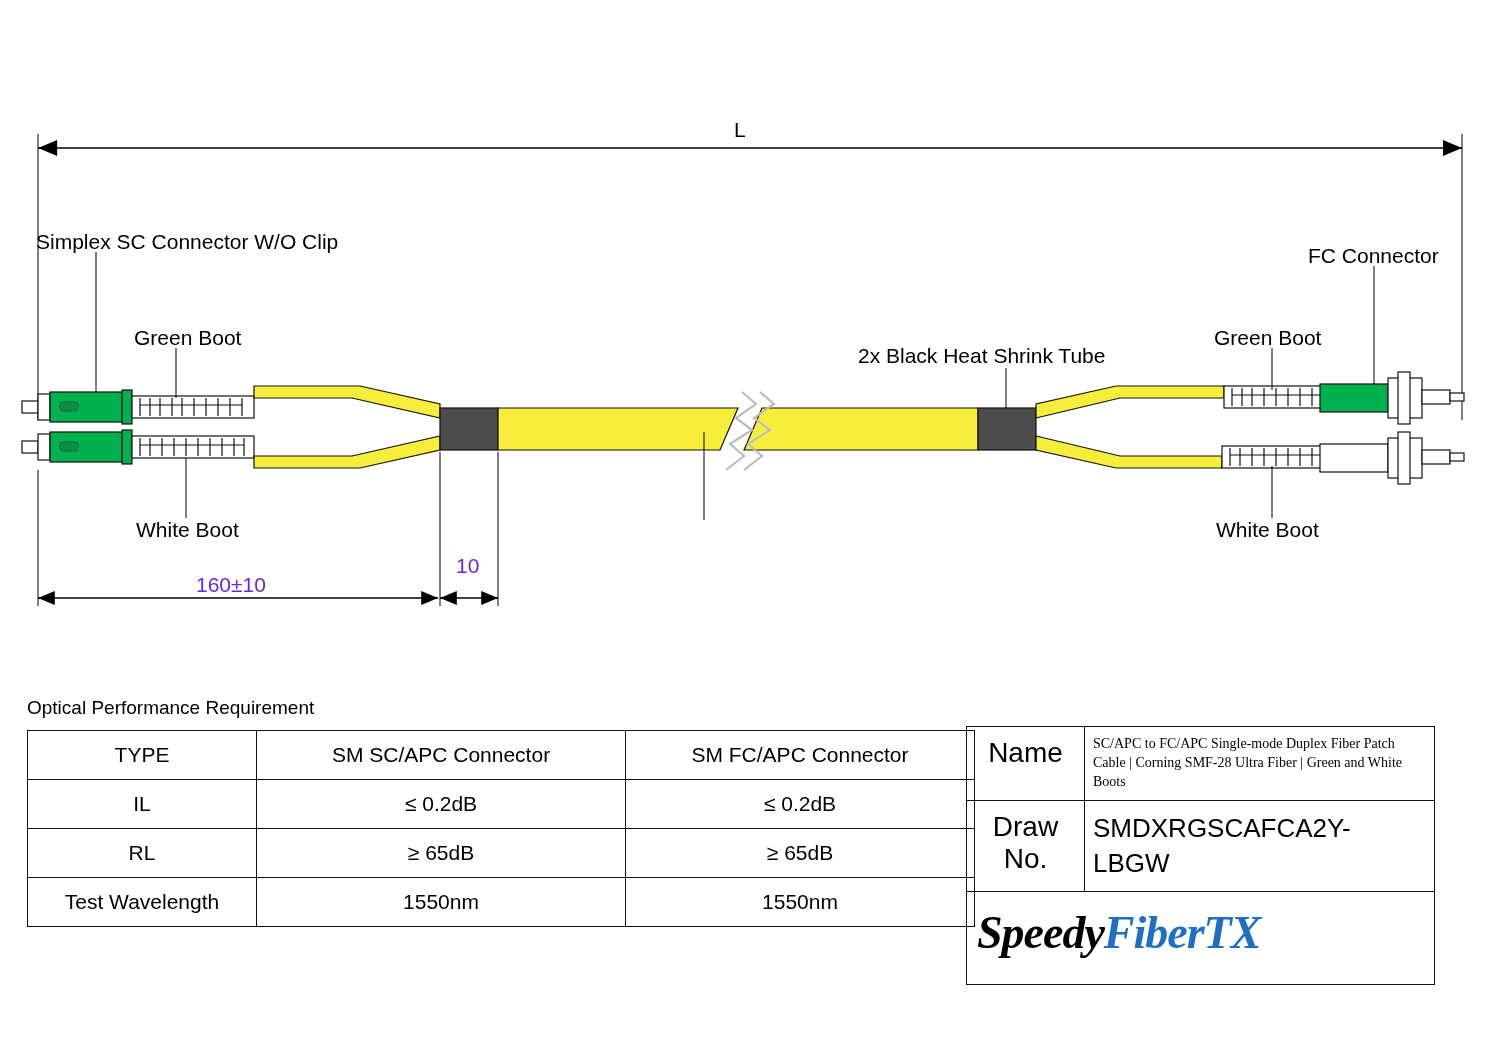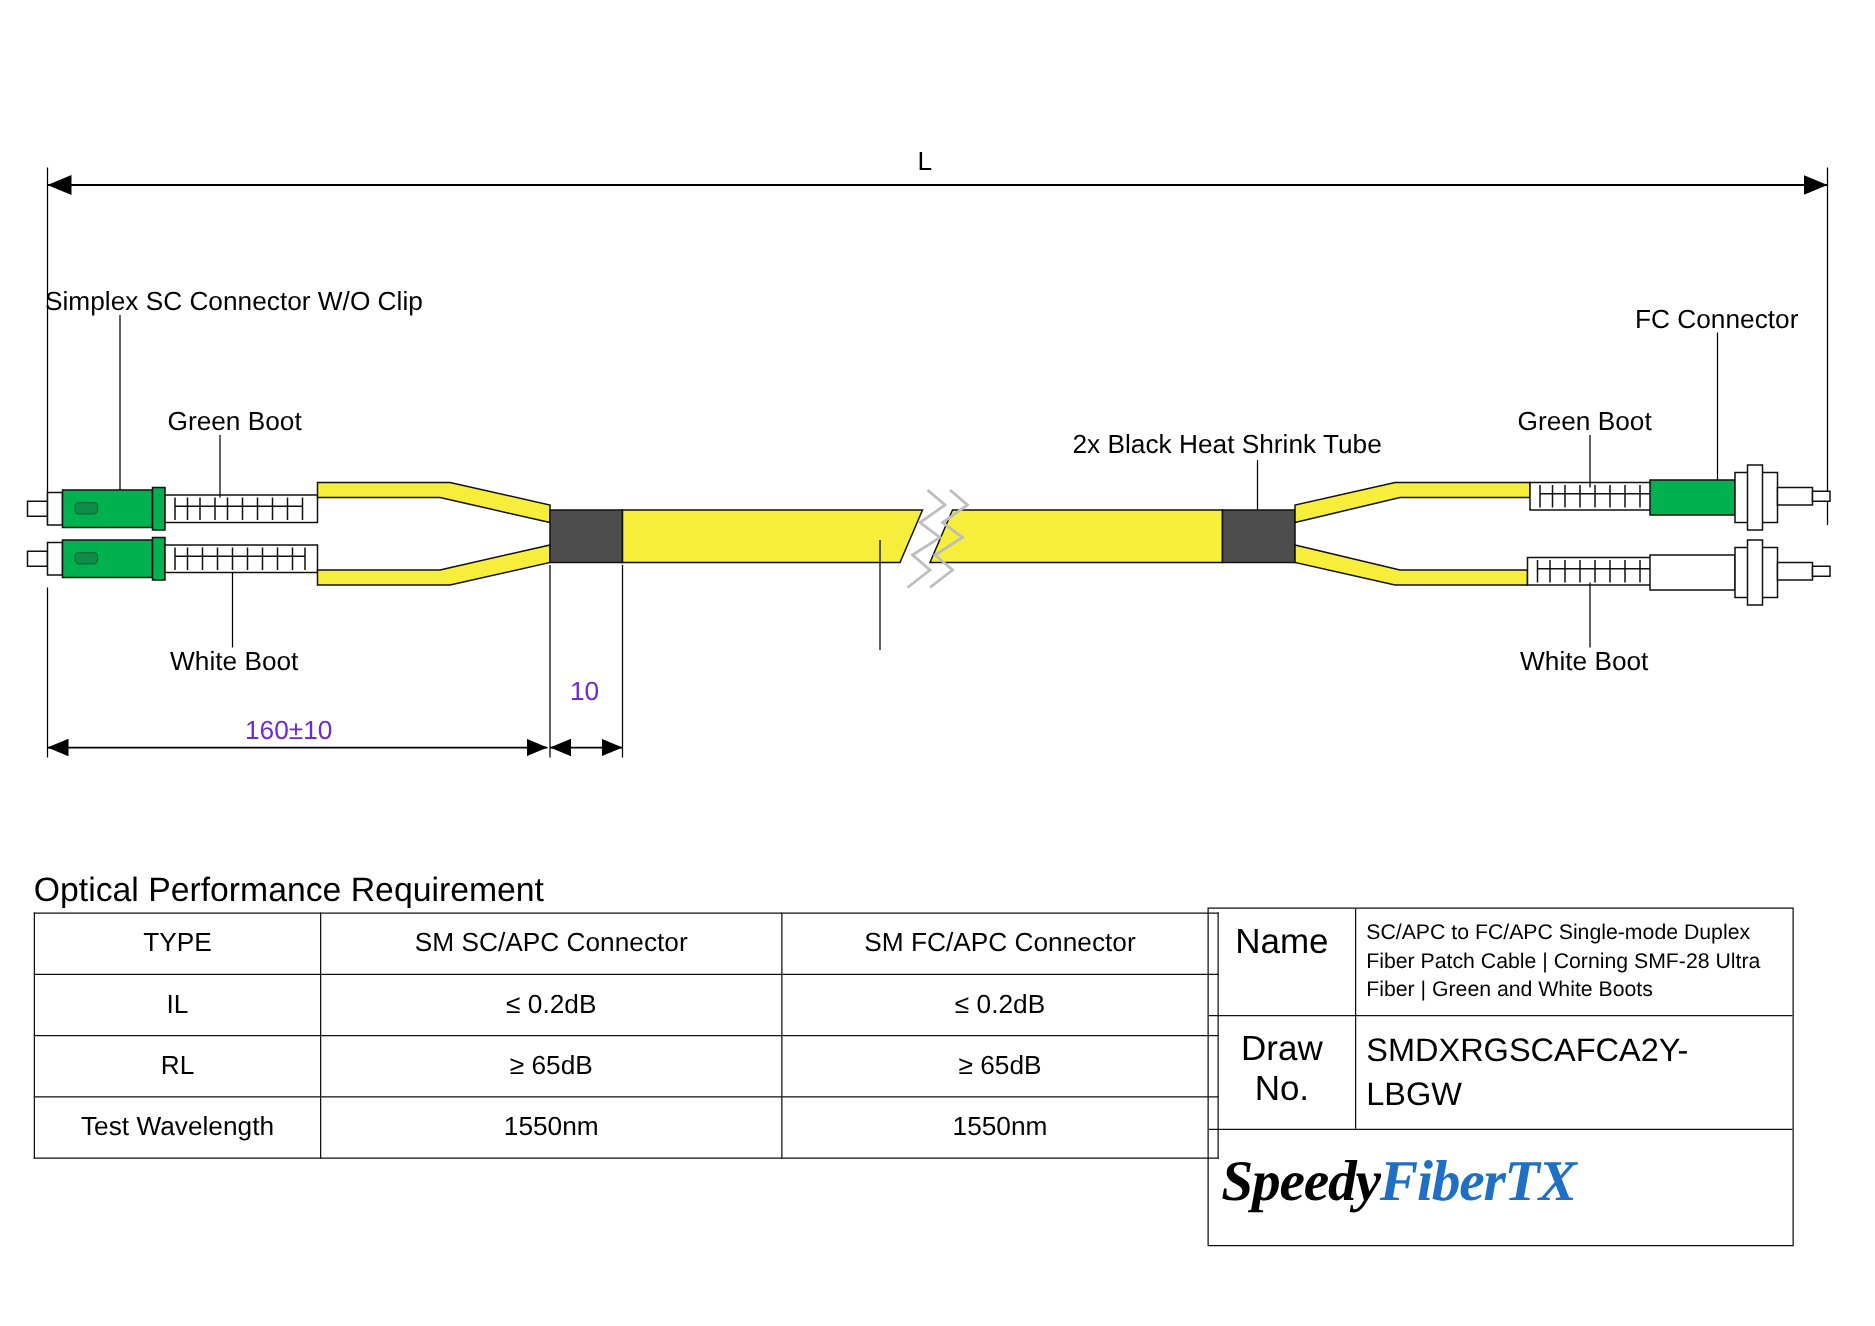--- a/index.html
+++ b/index.html
@@ -36,21 +36,21 @@
     white-space: nowrap;
   }
   .lbl-L {
     font-size: 21px;
     font-weight: 400;
   }
 
   
   .perf-title {
     position: absolute;
-    font-size: 27px;
+    font-size: 19px;
     left: 27px;
     top: 697px;
   }
   table.perf {
     position: absolute;
     left: 27px;
     top: 730px;
     border-collapse: collapse;
     font-size: 21px;
     border-radius: 32px;
@@ -83,22 +83,22 @@
     flex: 0 0 118px;
     border-right: 1px solid #111;
     box-sizing: border-box;
     font-size: 28px;
     padding: 10px 6px;
     text-align: center;
   }
   .info-val {
     flex: 1;
     box-sizing: border-box;
-    font-family: Liberation Sans, sans-serif;
-    font-size: 17px;
+    font-family: Liberation Serif, serif;
+    font-size: 14px;
     line-height: 1.35;
     padding: 8px 8px;
   }
   .info-val.big {
     font-family: "Liberation Sans", sans-serif;
     font-size: 26px;
     padding: 10px 8px;
   }
   .logo-cell {
     height: 92px;
@@ -262,21 +262,21 @@
   <div class="abs lbl" style="left:858px; top:344px;">2x Black Heat Shrink Tube</div>
 
   <div class="abs lbl" style="left:1308px; top:244px;">FC Connector</div>
 
   <div class="abs lbl" style="left:1214px; top:326px;">Green Boot</div>
 
   <div class="abs lbl" style="left:1216px; top:518px;">White Boot</div>
 
   <div class="abs lbl-dim" style="left:196px; top:573px;">160±10</div>
 
-  <div class="abs lbl-dim" style="left:456px; top:542px;text-align:right;">10</div>
+  <div class="abs lbl-dim" style="left:456px; top:554px;text-align:right;">10</div>
 
 
   <div class="perf-title">Optical Performance Requirement</div>
 
   <table class="perf">
     <tbody>
         <tr>
       <td class="c0">TYPE</td>
       <td class="c1">SM SC/APC Connector</td>
       <td class="c2">SM FC/APC Connector</td>

